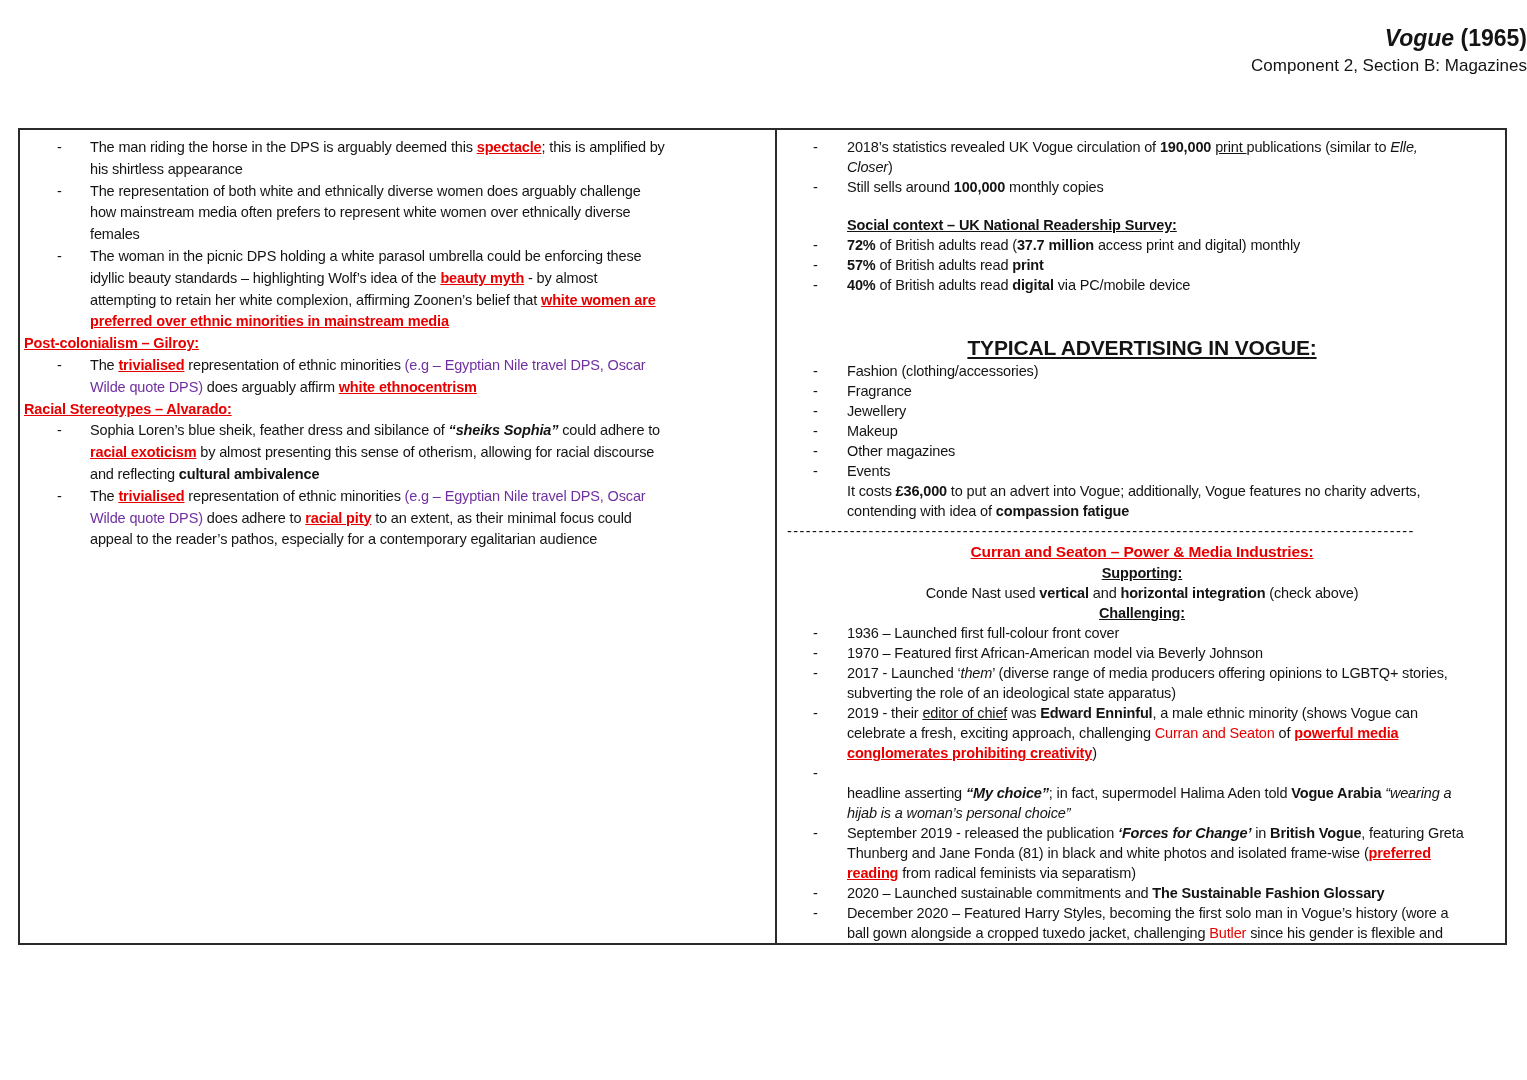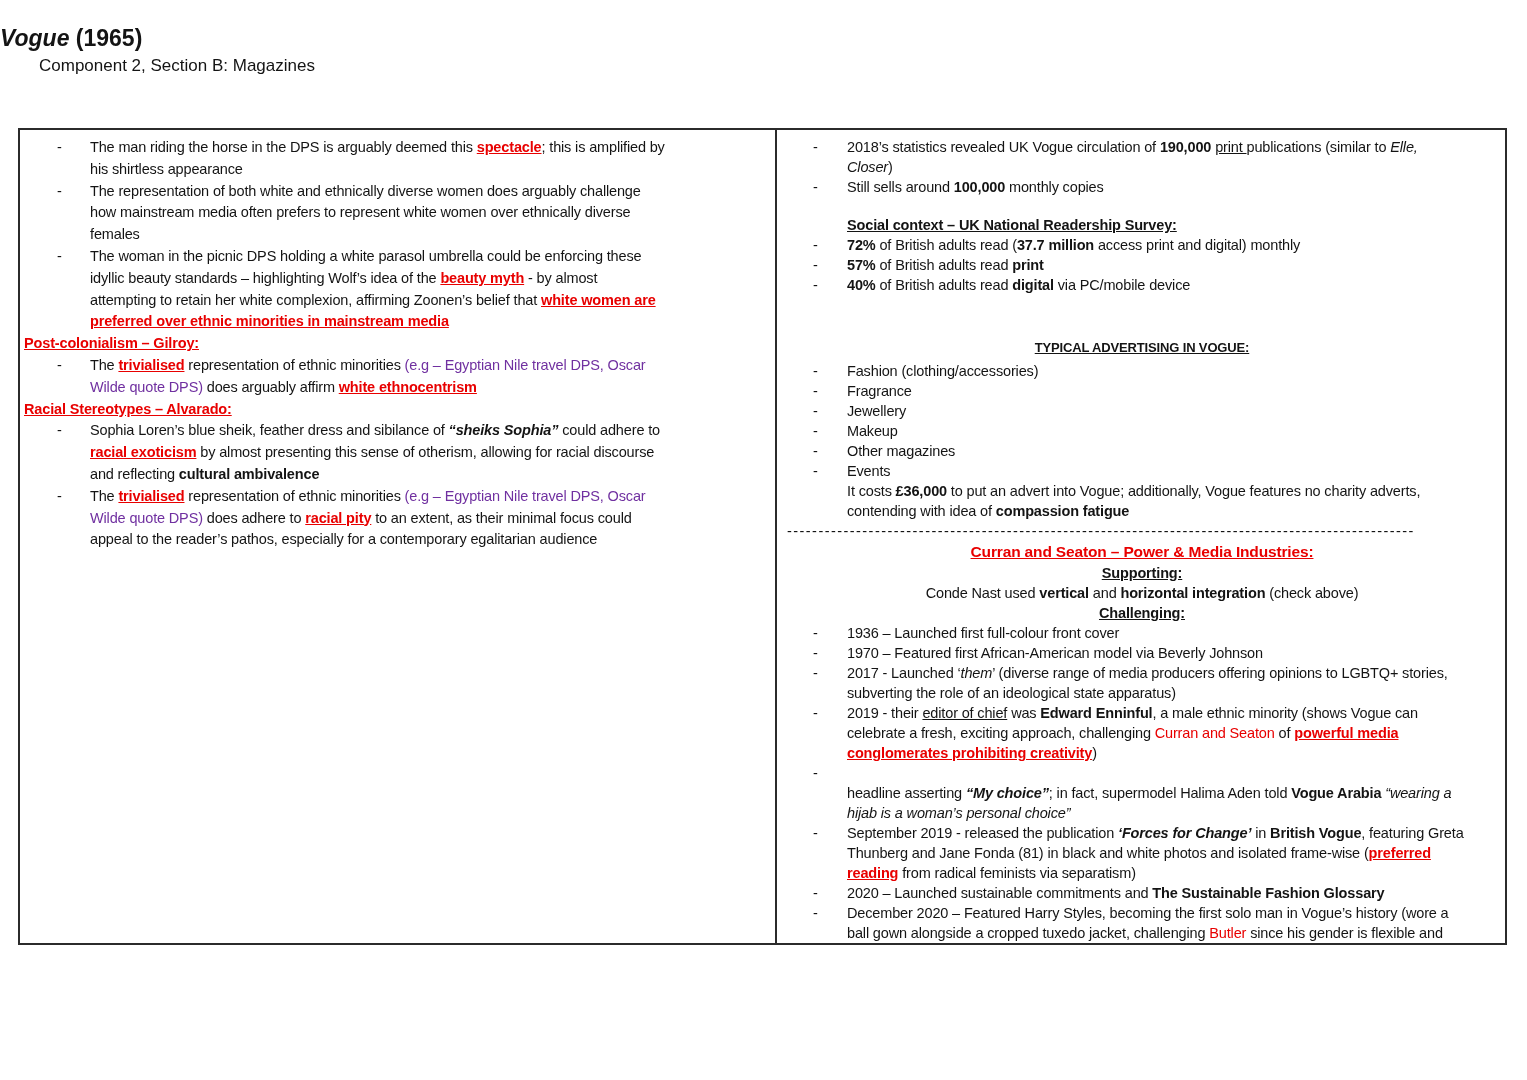--- a/index.html
+++ b/index.html
@@ -1,20 +1,20 @@
 <!DOCTYPE html>
 <html style="--red: #e80000; --purple: #7030a0; --border: #2b2b2b;"><head>
 <meta charset="utf-8">
 <style>
   html,body{margin:0;padding:0;background:#ffffff;}
   body{
     width:1527px;height:1080px;position:relative;overflow:hidden;
     font-family:"Liberation Sans",sans-serif;color:#141414;
   }
-  .doc-header{padding-top:24px;text-align:left;}
+  .doc-header{padding-top:24px;text-align:right;}
   .doc-title{font-size:23px;font-weight:bold;line-height:28px;}
   .doc-title .ital{font-style:italic;}
   .doc-subtitle{font-size:17px;line-height:24px;margin-top:2px;padding-left:39px;}
 
   .notes-table{
     position:absolute;left:18px;top:128px;width:1489px;height:817px;
     box-sizing:border-box;border:2px solid var(--border,#2b2b2b);
     display:flex;background:#fff;
   }
   .cell{box-sizing:border-box;overflow:hidden;padding-top:7px;
@@ -29,21 +29,21 @@
   .bullet{display:flex;}
   .marker{flex:none;}
   .left .bullet{padding-left:33px;}
   .left .bullet .marker{width:33px;}
   .right .bullet{padding-left:26px;}
   .right .bullet .marker{width:34px;}
   .btext{flex:1;}
 
   .ind{margin-left:60px;}
   .c{text-align:center;}
-  .big{font-size:13px;line-height:26px;}
+  .big{font-size:21px;line-height:26px;}
   .midhead{font-size:15.5px;line-height:22px;}
   .dashline{white-space:nowrap;overflow:hidden;letter-spacing:1.45px;max-width:648px;}
 
   .b{font-weight:bold;}
   .i{font-style:italic;}
   .u{text-decoration:underline;}
   .red{color:var(--red,#e80000);}
   .purple{color:var(--purple,#7030a0);}
   .b.i{font-weight:bold;font-style:italic;}
 </style>

